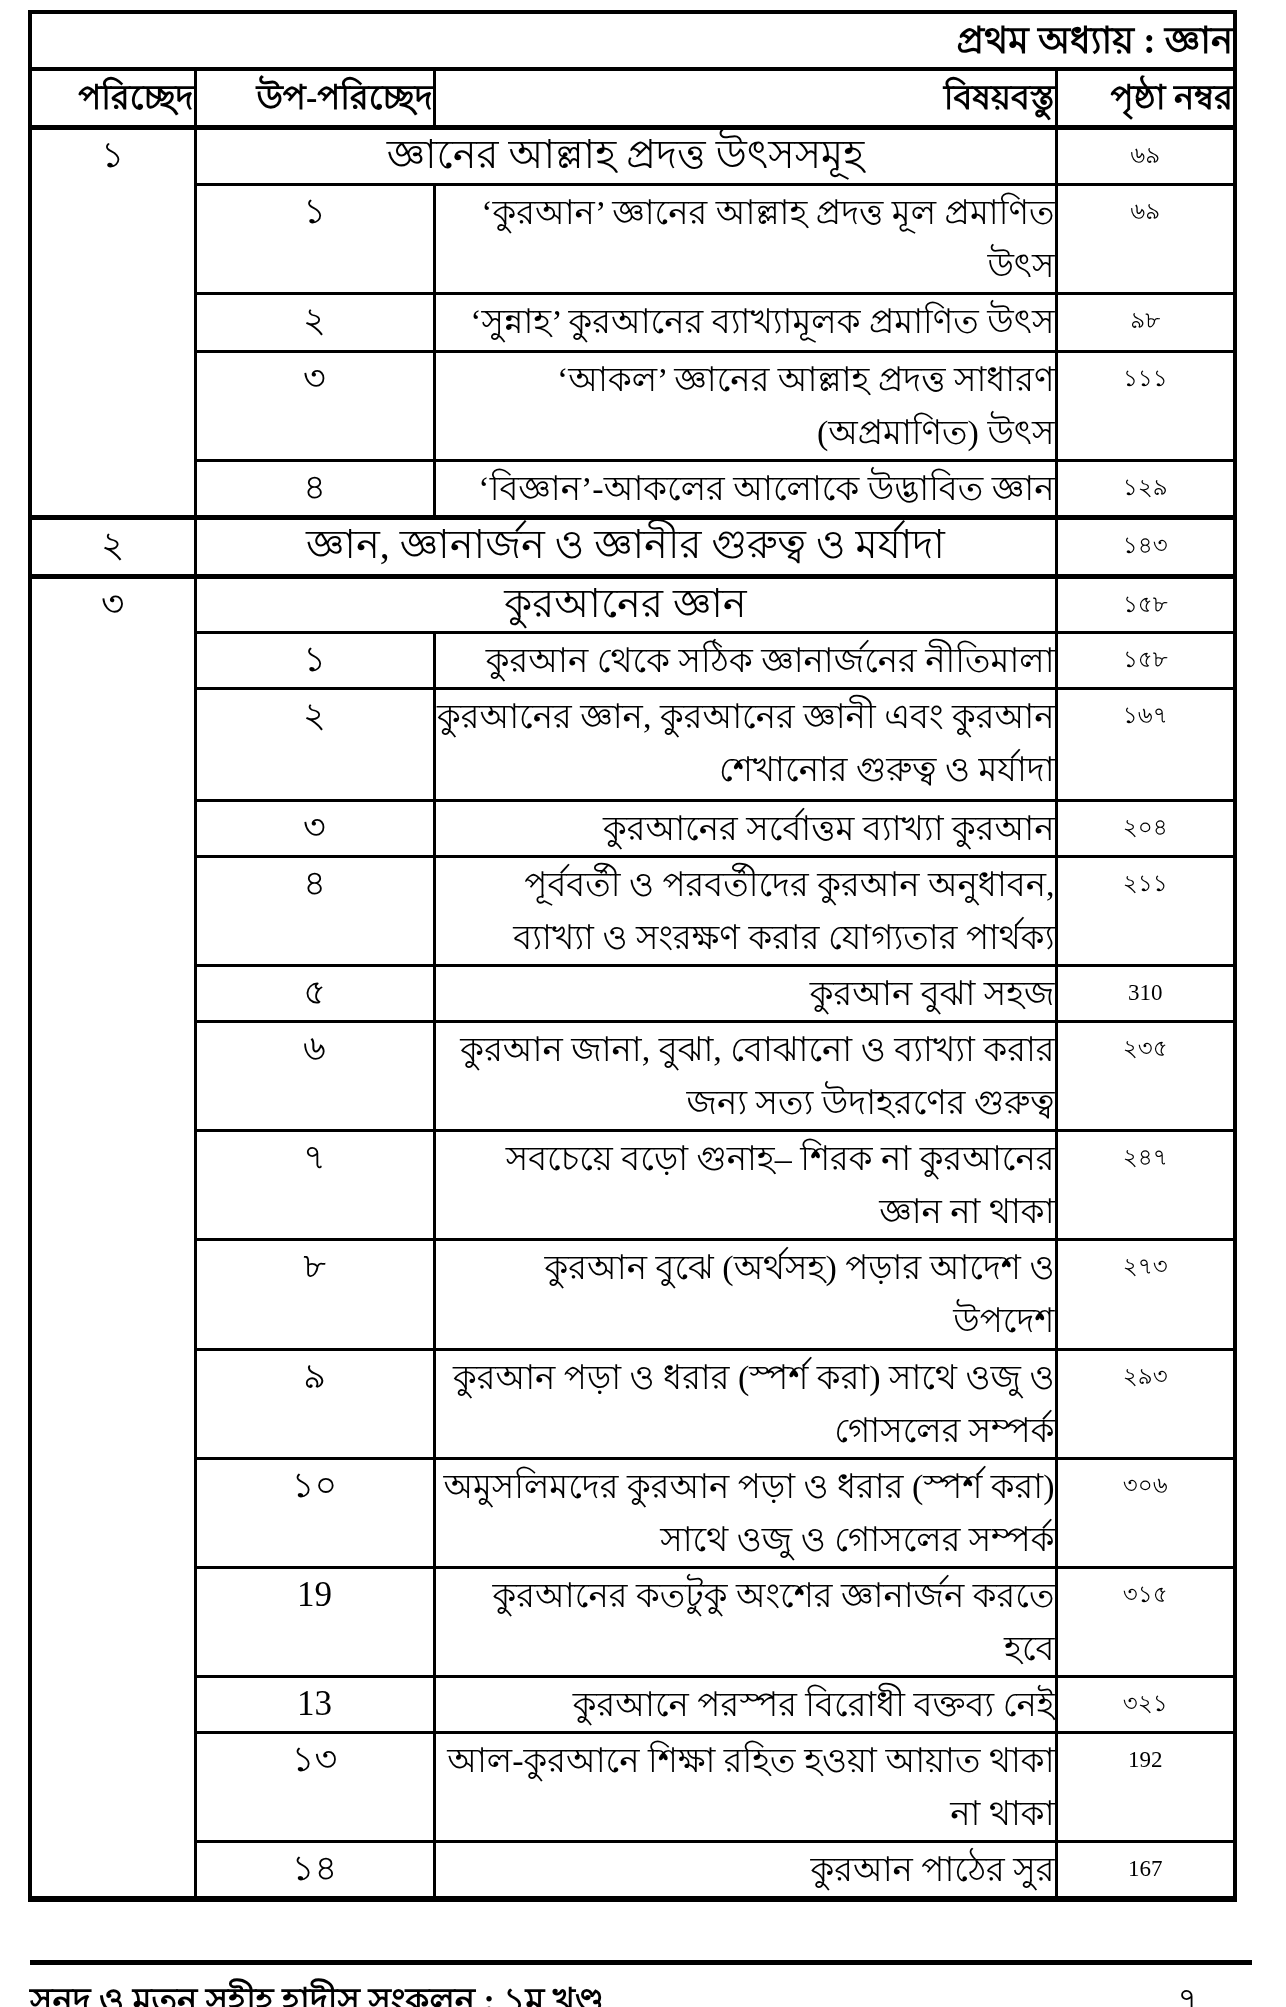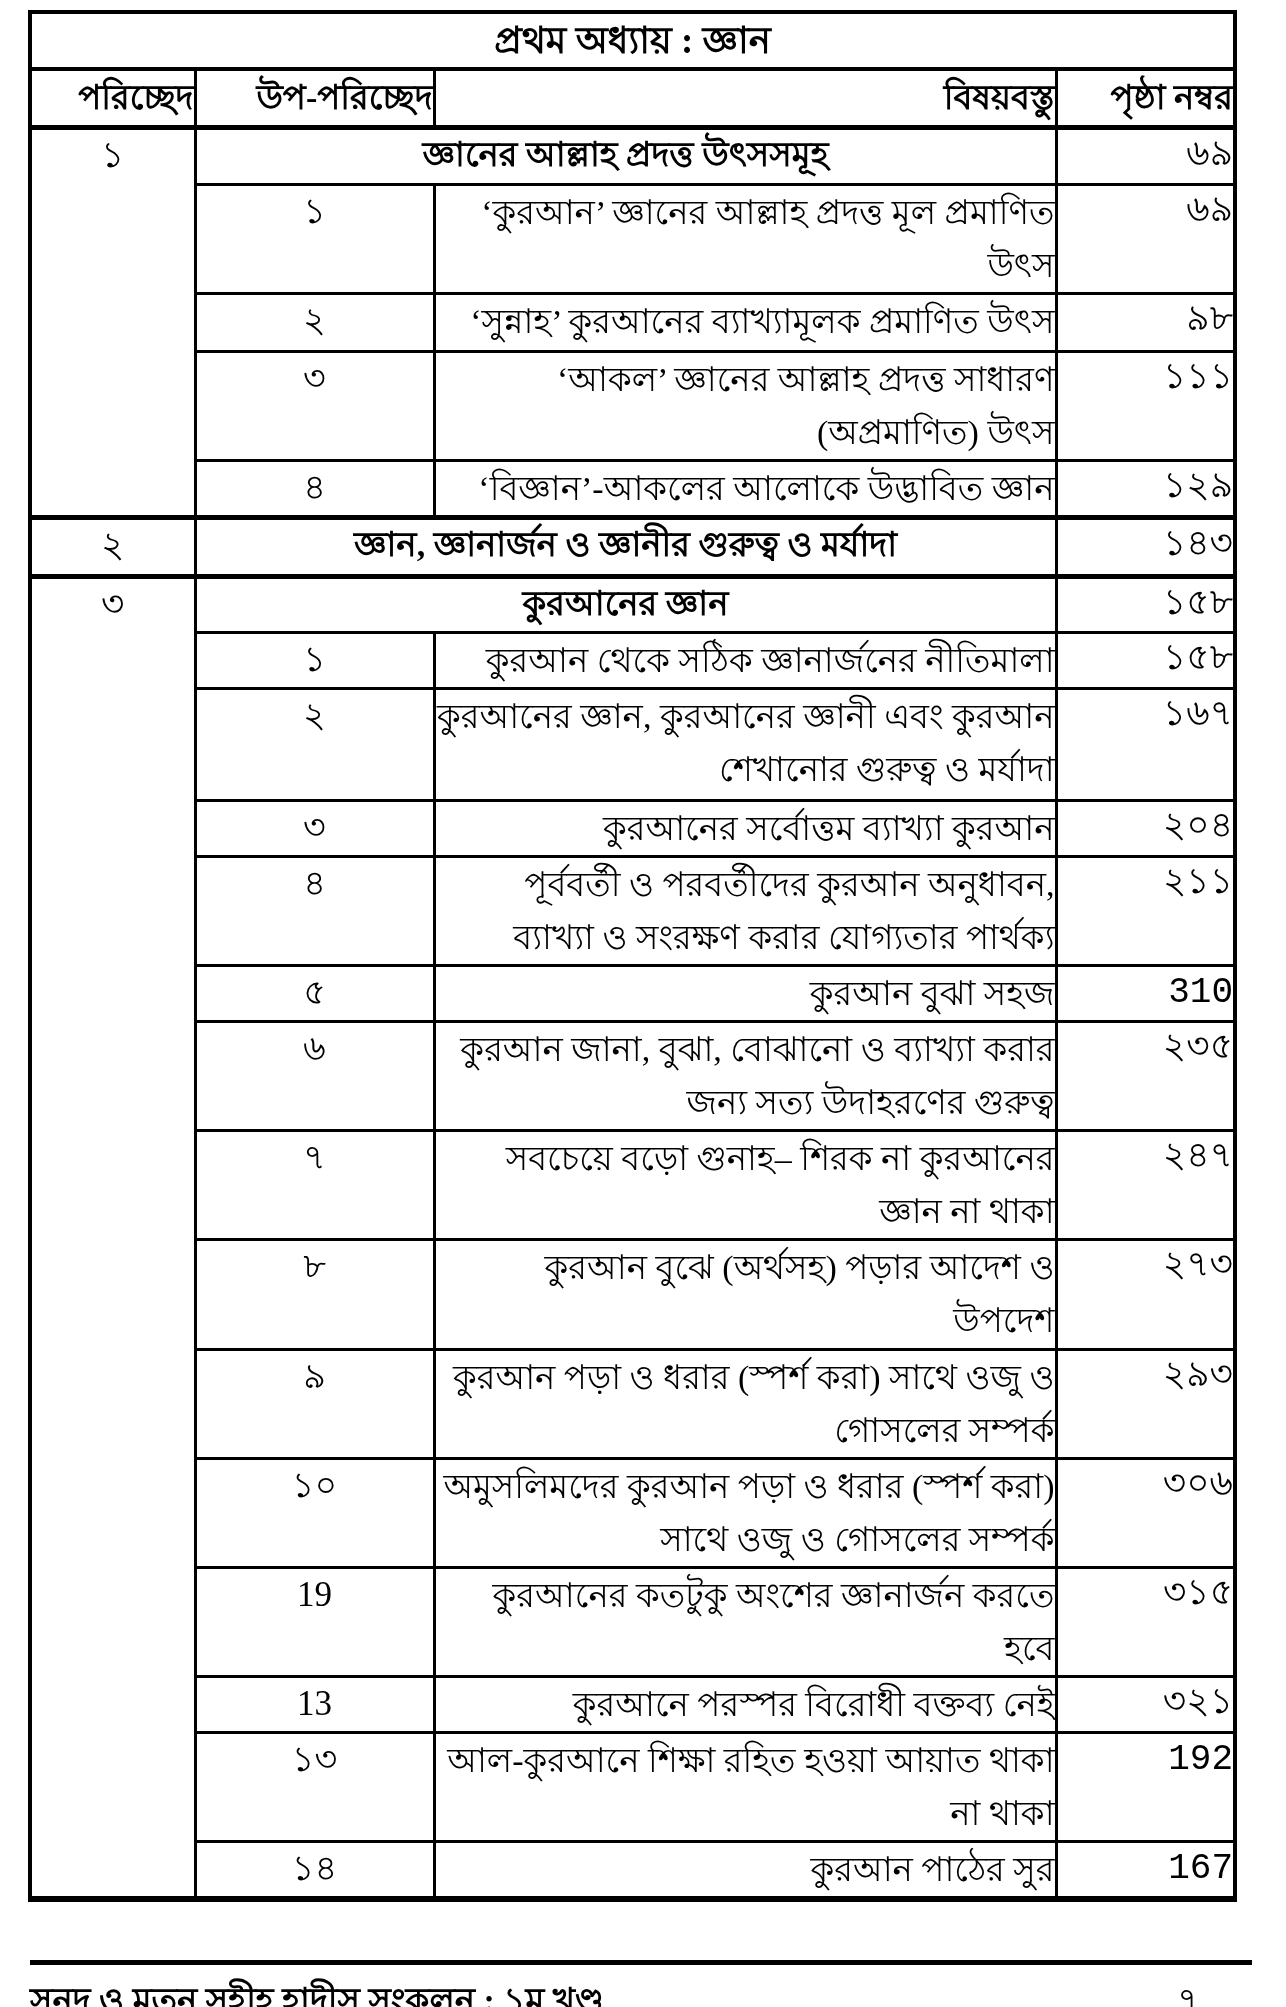--- a/index.html
+++ b/index.html
@@ -29,21 +29,21 @@
     border-bottom-width: 6px;
   }
   table.toc td, table.toc th {
     border: 3px solid #000;
     padding: 0;
     overflow: hidden;
   }
 
   
   tr.title-row td {
-    text-align: center;
+    text-align: right;
     font-weight: bold;
     font-size: 37px;
     line-height: 48px;
     border-bottom-width: 4px;
     padding: 3px 0 2px 0;
   }
 
   
   tr.head th {
     text-align: right;
@@ -60,22 +60,22 @@
     text-align: center;
     vertical-align: top;
     font-size: 36px;
     line-height: 50px;
     padding-top: 4px;
     font-weight: normal;
   }
   td.c-title {
     text-align: center;
     vertical-align: top;
-    font-weight: bold;
-    font-size: 34px;
+    font-weight: normal;
+    font-size: 40px;
     line-height: 50px;
     padding-top: 4px;
     margin-left: 12px;
   }
 
   
   td.s-num {
     text-align: center;
     vertical-align: top;
     font-size: 35px;
@@ -83,26 +83,25 @@
     padding-top: 3px;
   }
   td.subj {
     text-align: right;
     vertical-align: top;
     font-size: 34px;
     line-height: 53px;
     padding: 3px 14px 2px 16px;
   }
   td.pg {
-    text-align: right;
-    vertical-align: top;
-    font-size: 36px;
+    text-align: center;
+    vertical-align: top;
+    font-size: 23px;
     line-height: 52px;
     padding-top: 3px;
-    font-family: Liberation Mono, monospace;
   }
 
   
   .footer {
     margin: 58px 28px 0 30px;
     width: 1222px;
     border-top: 5px solid #000;
     display: flex;
     justify-content: space-between;
     align-items: baseline;

